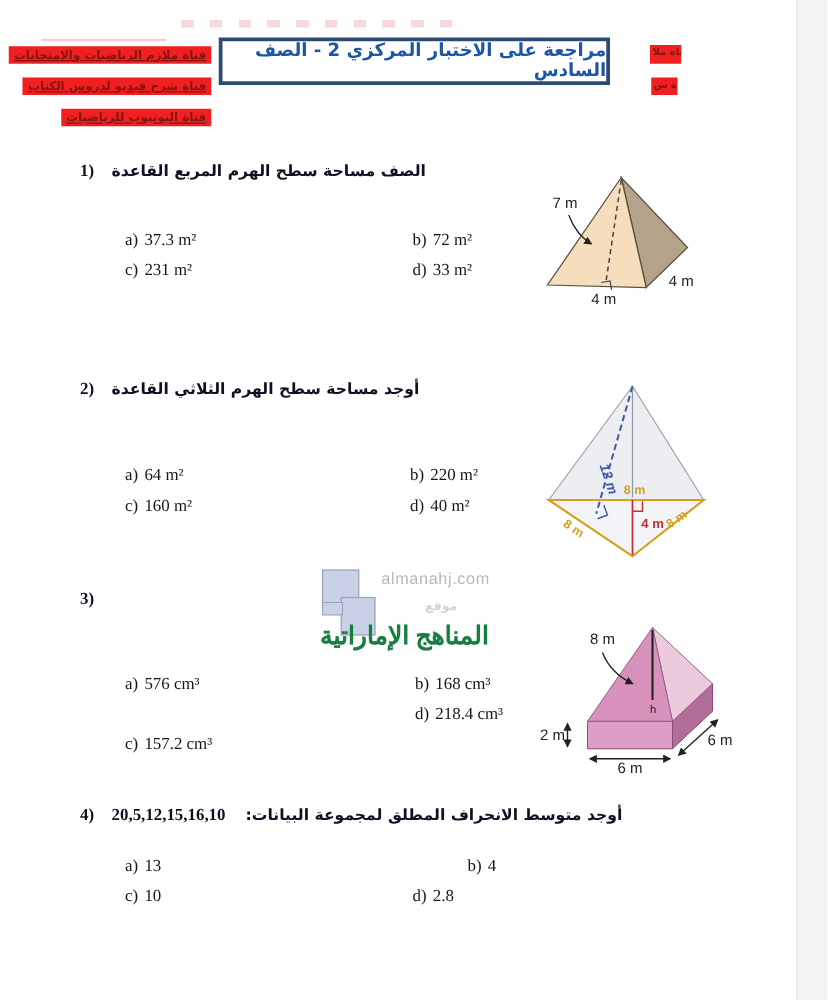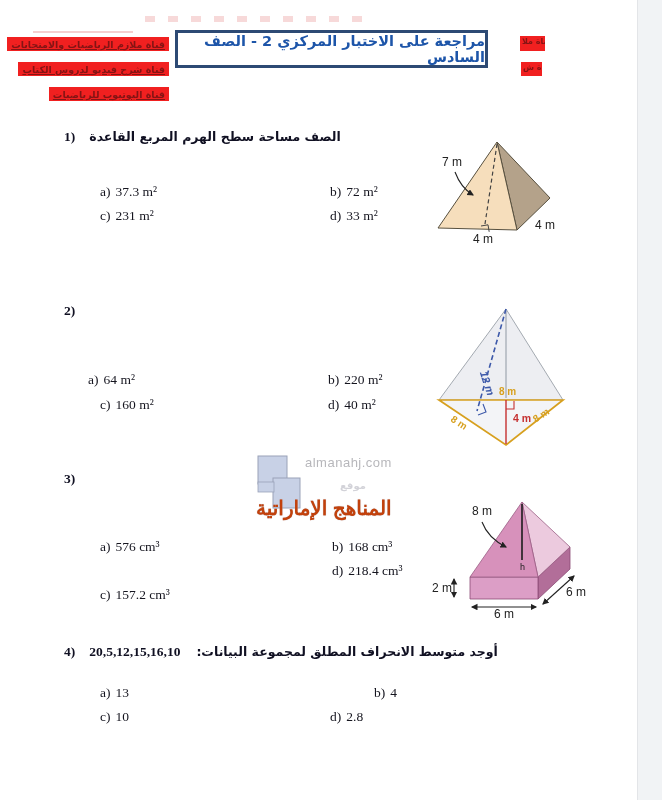--- a/index.html
+++ b/index.html
@@ -22,22 +22,22 @@
     color:#1d55a9;font-weight:700;font-size:14.5px;font-family:"DejaVu Sans",sans-serif;}
   .q{display:flex;align-items:flex-start;gap:14px;color:#101022;font-weight:700;font-size:12.5px;
     font-family:"DejaVu Sans",sans-serif;white-space:nowrap;}
   .qnum{font-family:"Liberation Serif",serif;font-size:13.5px;color:#101022;}
   .qtext{direction:rtl;}
   .ds{font-family:"Liberation Serif",serif;font-size:13.5px;font-weight:700;margin-right:2px;}
   .opt{font-family:"Liberation Serif",serif;font-size:13.5px;color:#15151f;white-space:nowrap;}
   .opt .sep{display:inline-block;width:5px;}
   .wm-site{color:#b7b7bb;font-size:13px;letter-spacing:.5px;}
   .wm-small{color:#d2d2d8;font-size:10px;font-weight:700;direction:rtl;font-family:"DejaVu Sans",sans-serif;}
-  .wm-main{color:#c2410c;font-size:20px;font-weight:700;direction:rtl;text-shadow:0 0 1px #bcbcc6;
-    font-family:Liberation Sans, sans-serif;}
+  .wm-main{color:#15803d;font-size:20px;font-weight:700;direction:rtl;text-shadow:0 0 1px #bcbcc6;
+    font-family:Liberation Serif, serif;}
   svg text{font-family:"Liberation Sans",sans-serif;}
 </style>
 </head>
 <body>
 
 <div class="abs page-edge"></div>
 
 <div class="abs dash-row"></div>
 <div class="abs pink-line"></div>
 
@@ -74,22 +74,23 @@
   <line x1="72" y1="14" x2="60" y2="94" stroke="#444" stroke-width="1.2" stroke-dasharray="4 3"></line>
   <path d="M56,96 l7,-1.2 l1.2,7" fill="none" stroke="#444" stroke-width="1"></path>
   <path d="M30,42 Q36,58 48,65" fill="none" stroke="#222" stroke-width="1.1" marker-end="url(#ah)"></path>
   <text x="17" y="36" font-size="12" fill="#222">7 m</text>
   <text x="48" y="113" font-size="12" fill="#222">4 m</text>
   <text x="110" y="99" font-size="12" fill="#222">4 m</text>
 </svg>
 
 <div class="abs q" style="left:64px;top:303px;">
   <span class="qnum">2)</span>
+  <span class="qtext">أوجد مساحة سطح الهرم الثلاثي القاعدة</span>
 </div>
-<div class="abs opt" style="left:88px;top:372px;"><span>a)</span><span class="sep"></span><span>64 m²</span></div>
+<div class="abs opt" style="left:100px;top:372px;"><span>a)</span><span class="sep"></span><span>64 m²</span></div>
 <div class="abs opt" style="left:328px;top:372px;"><span>b)</span><span class="sep"></span><span>220 m²</span></div>
 <div class="abs opt" style="left:100px;top:397px;"><span>c)</span><span class="sep"></span><span>160 m²</span></div>
 <div class="abs opt" style="left:328px;top:397px;"><span>d)</span><span class="sep"></span><span>40 m²</span></div>
 
 <svg class="abs" style="left:425px;top:298px;" width="215" height="155" viewBox="0 0 215 155">
   <polygon points="81,11 14,102 138,102" fill="#edeef2" stroke="#9aa0a8" stroke-width="0.9"></polygon>
   <line x1="81" y1="13" x2="81" y2="100" stroke="#8f98a3" stroke-width="1"></line>
   <polygon points="14,102 138,102 81,147" fill="#f3f4f7" stroke="#d7a01f" stroke-width="1.7"></polygon>
   <line x1="81" y1="102" x2="81" y2="146" stroke="#c53030" stroke-width="1.4"></line>
   <polyline points="89,103 89,111 81,111" fill="none" stroke="#c53030" stroke-width="1.1"></polyline>

